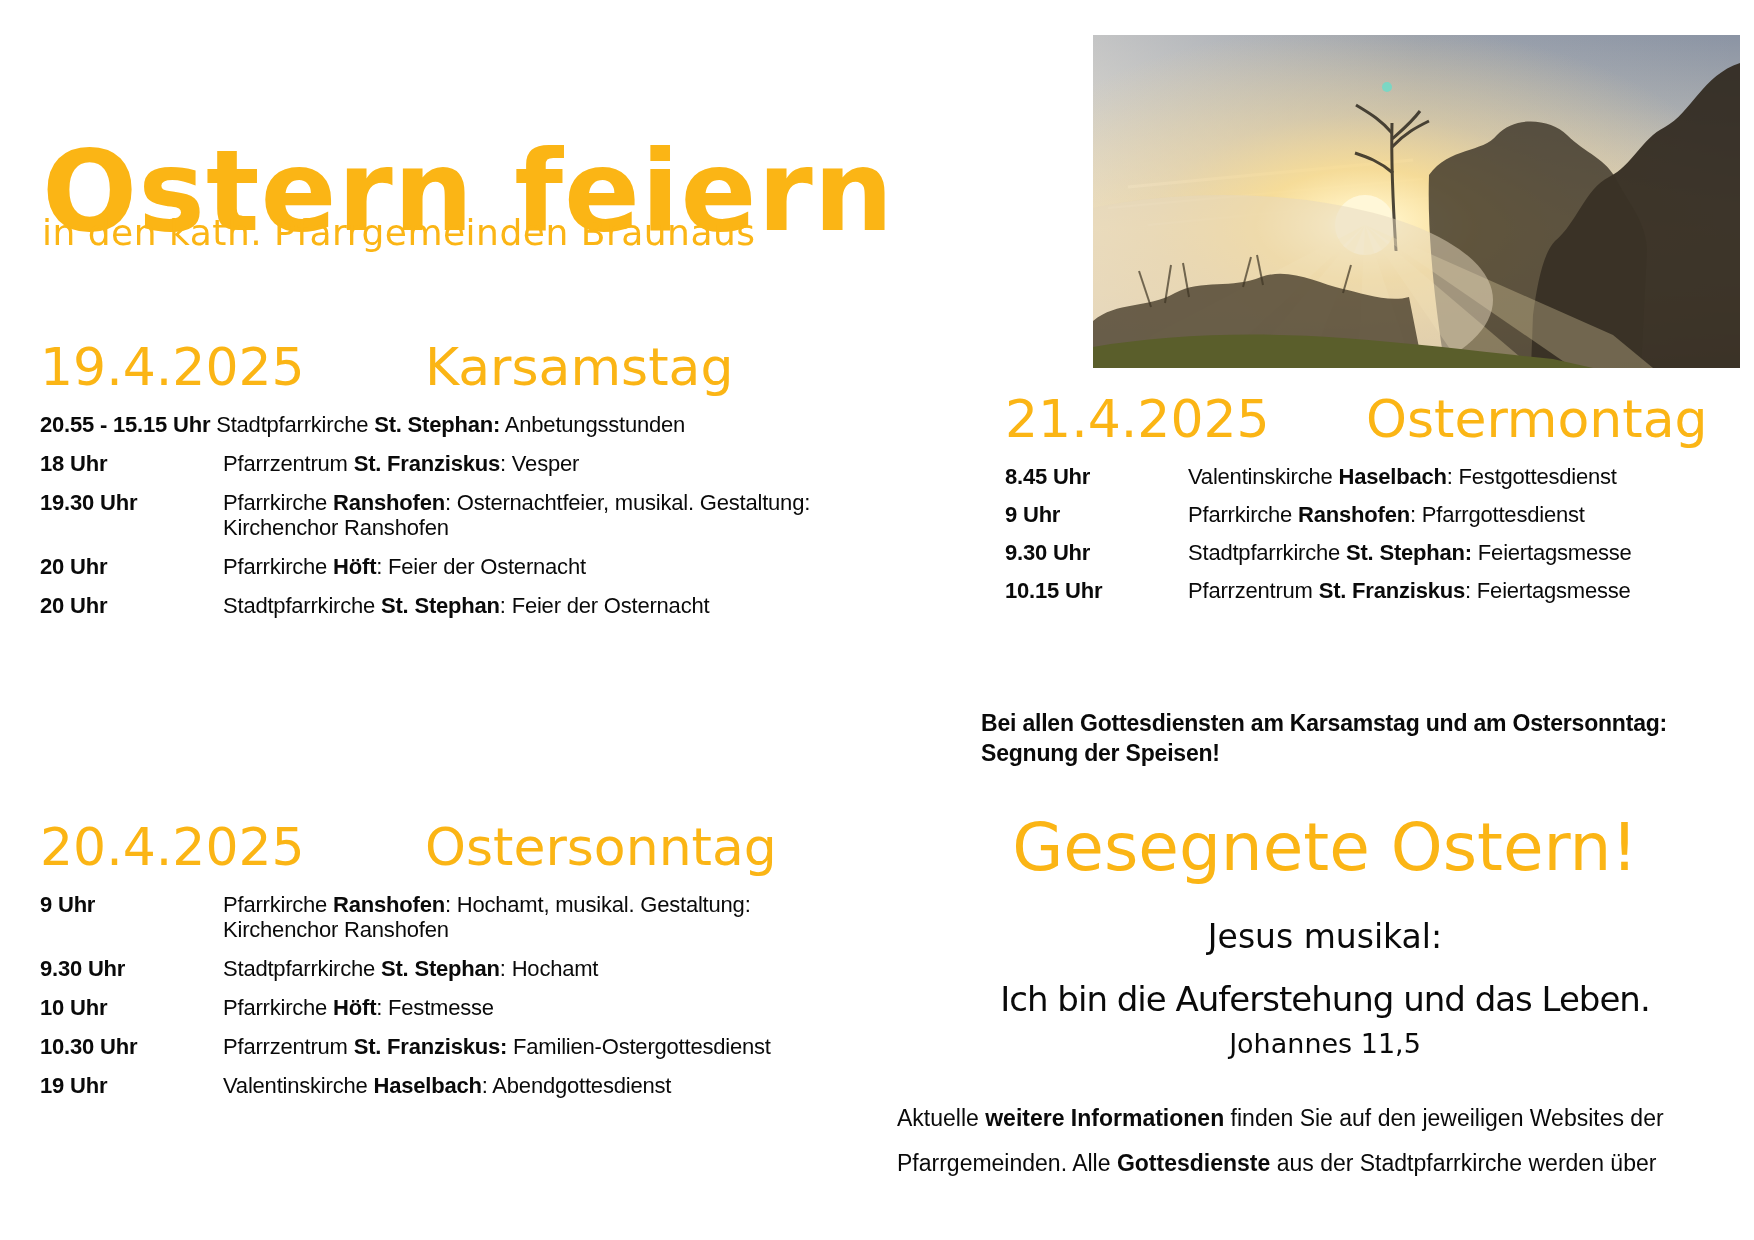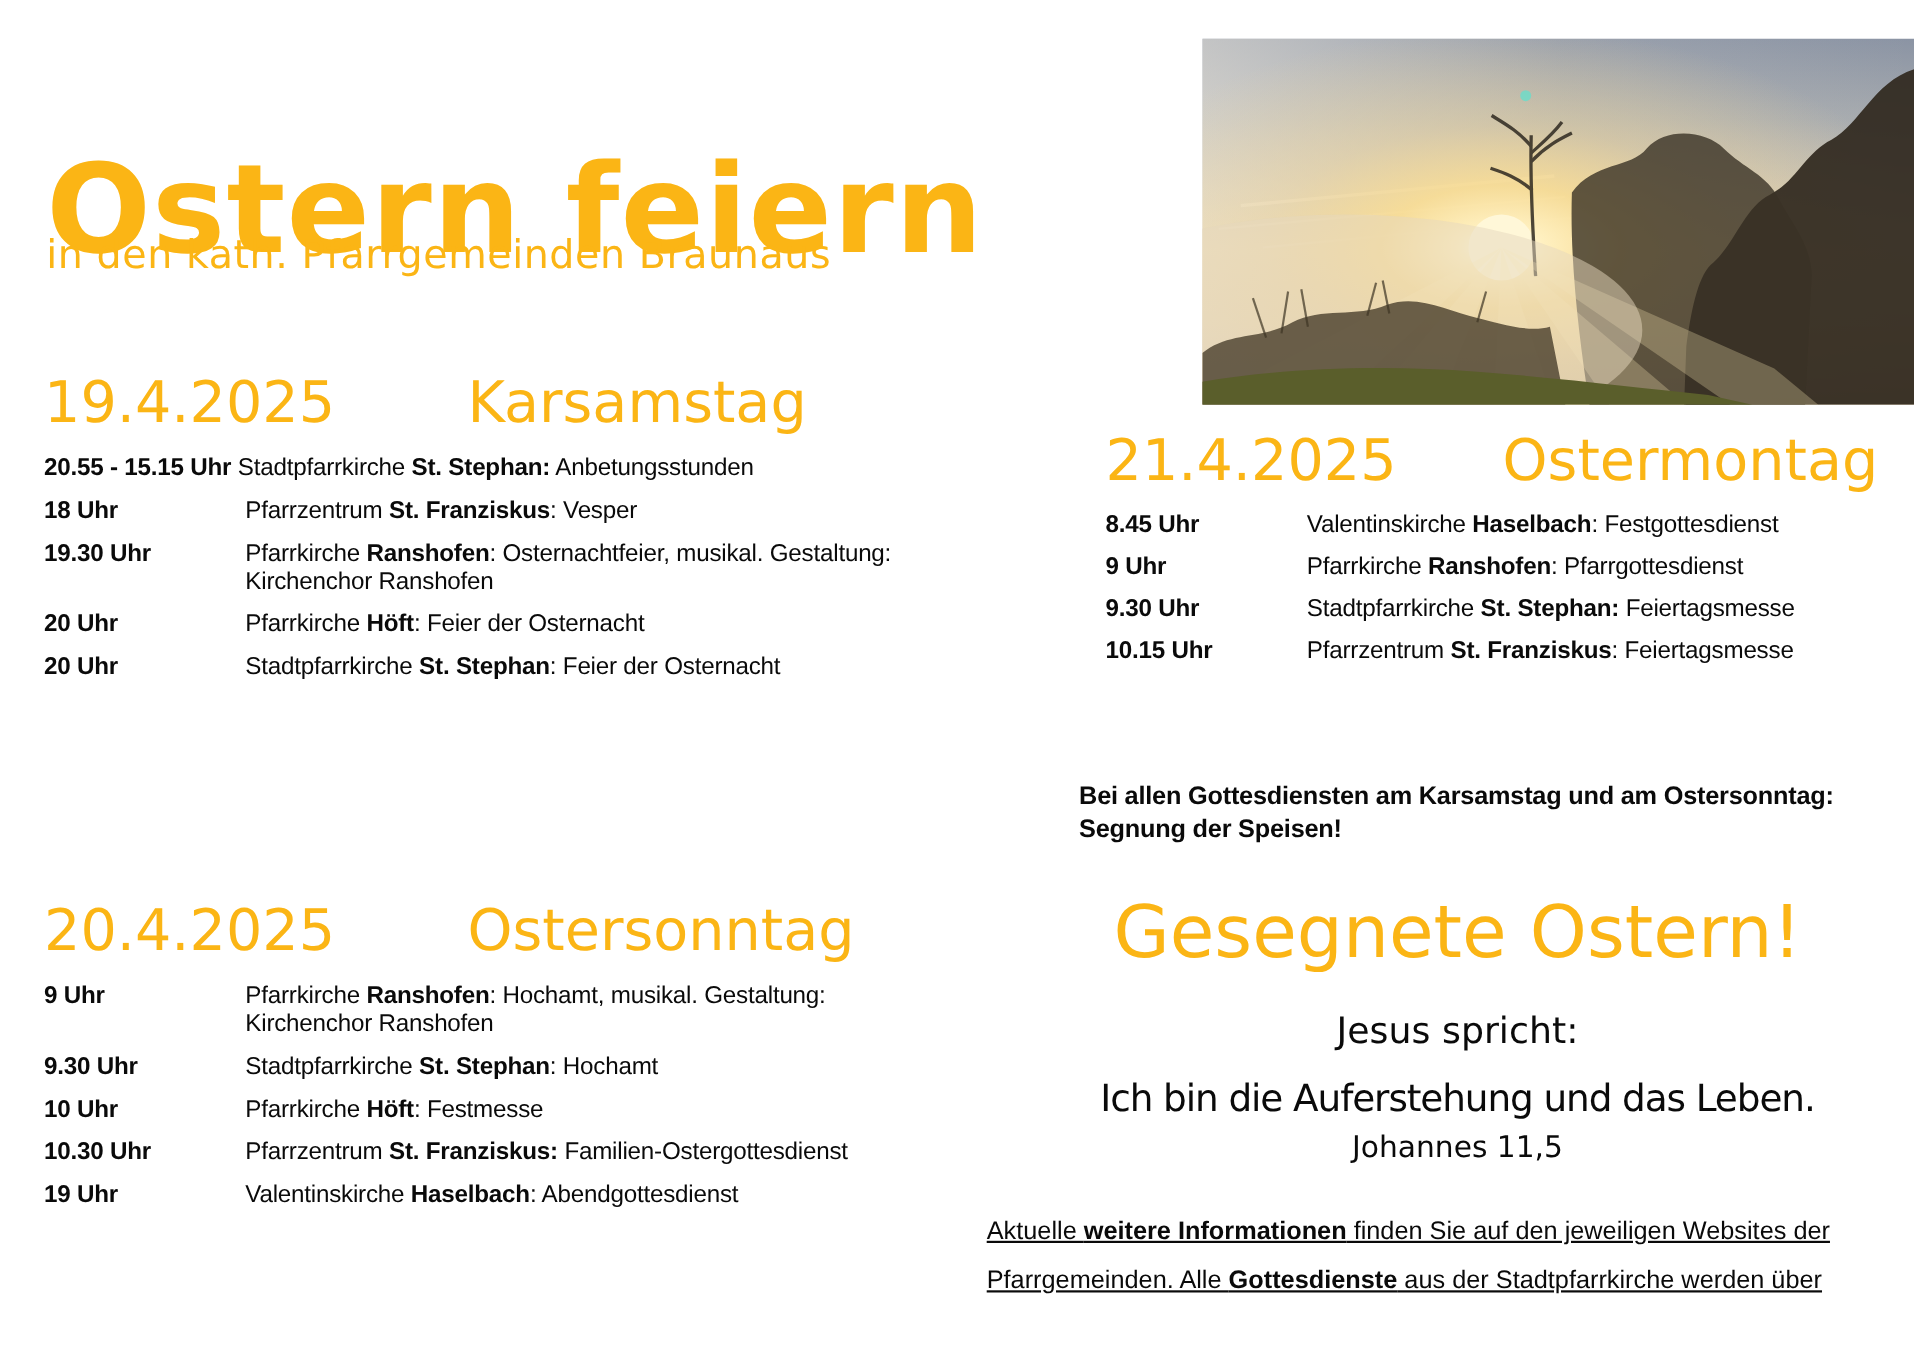--- a/index.html
+++ b/index.html
@@ -36,21 +36,21 @@
   .ev-row.inline .ev-time{width:auto;}
 
   
   .note{position:absolute;left:981px;top:708px;width:720px;
         font-weight:bold;font-size:23px;line-height:30px;white-space:pre-line;letter-spacing:-.2px;}
   .blessing{position:absolute;left:900px;top:808px;width:850px;text-align:center;}
   .blessing-headline{font-size:66px;line-height:1.2;}
   .quote-intro{margin-top:30px;font-size:33px;line-height:1.2;}
   .quote-text{margin-top:22px;font-size:34px;line-height:1.2;letter-spacing:-1px;}
   .quote-source{margin-top:8px;font-size:27px;line-height:1.2;text-align:center;}
-  .footer{position:absolute;left:897px;top:1096px;width:805px;font-size:23px;line-height:45px;text-decoration:underline;}
+  .footer{position:absolute;left:897px;top:1096px;width:805px;font-size:23px;line-height:45px;}
 </style>
 </head>
 <body>
 
 <h1 class="title hand gold">Ostern feiern</h1>
 <div class="subtitle hand gold">in den kath. Pfarrgemeinden Braunaus</div>
 
 <div class="photo">
   <svg viewBox="0 0 647 333" preserveAspectRatio="none" role="img">
     <defs>
@@ -193,21 +193,21 @@
         <span class="ev-desc"><span>Pfarrzentrum </span><b>St. Franziskus</b><span>: Feiertagsmesse</span></span>
       </div>
     </div>
 </section>
 
 <div class="note">Bei allen Gottesdiensten am Karsamstag und am Ostersonntag:
 Segnung der Speisen!</div>
 
 <div class="blessing">
   <div class="blessing-headline hand gold">Gesegnete Ostern!</div>
-  <div class="quote-intro hand">Jesus spricht:</div>
+  <div class="quote-intro hand">Jesus musikal:</div>
   <div class="quote-text hand">Ich bin die Auferstehung und das Leben.</div>
   <div class="quote-source hand">Johannes 11,5</div>
 </div>
 
 <div class="footer">
     <div><span>Aktuelle </span><b>weitere Informationen</b><span> finden Sie auf den jeweiligen Websites der</span></div>
     <div><span>Pfarrgemeinden. Alle </span><b>Gottesdienste</b><span> aus der Stadtpfarrkirche werden über</span></div>
   </div>
 
 </body></html>

